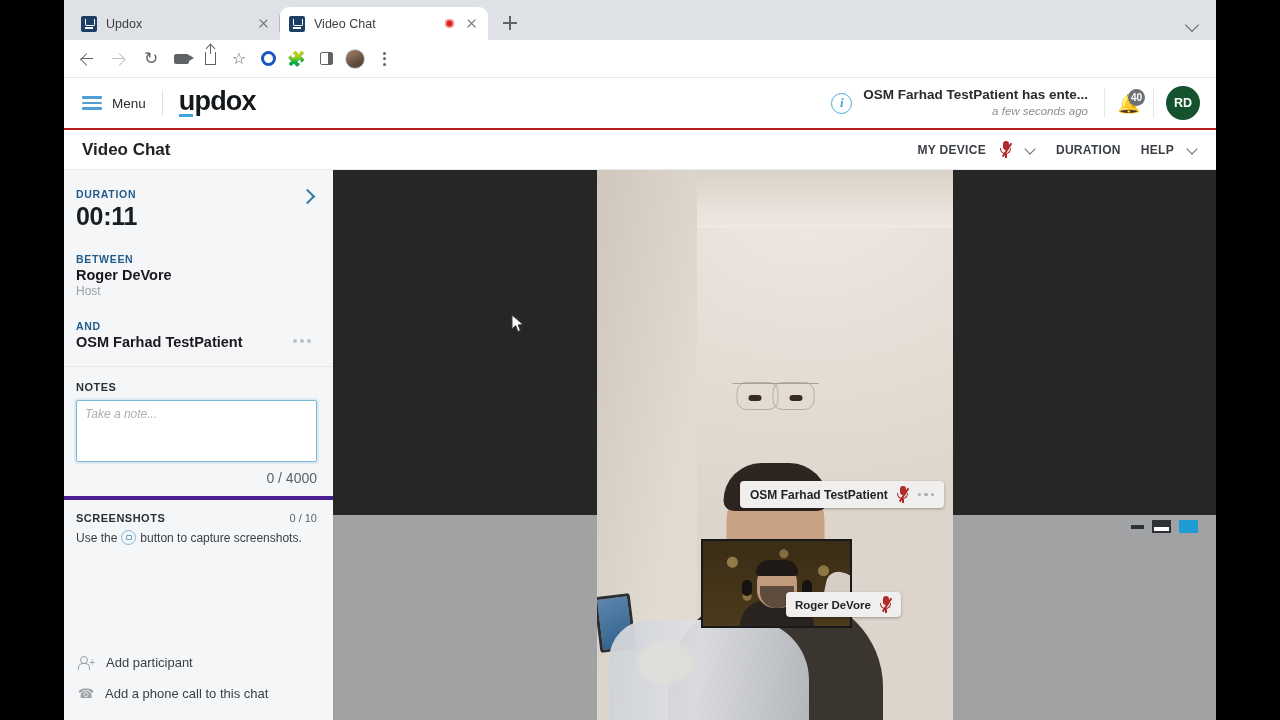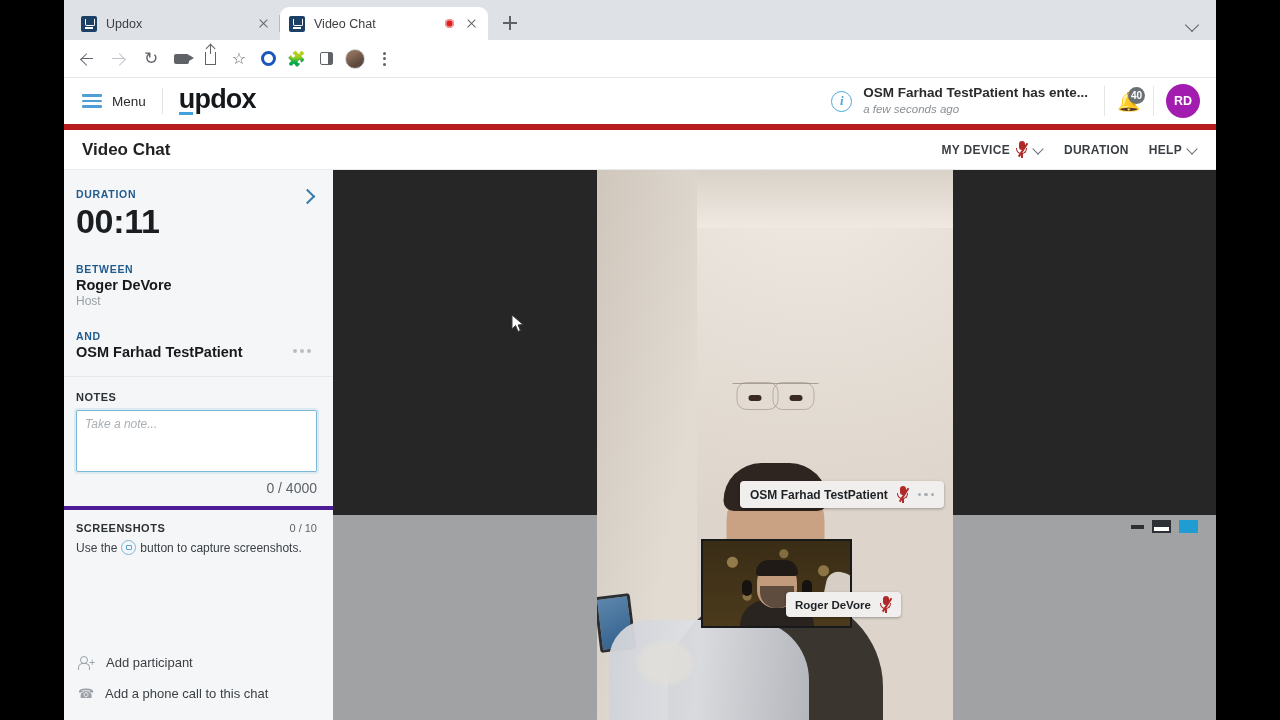--- a/index.html
+++ b/index.html
@@ -114,21 +114,21 @@
   .puzzle-ico { color:#5f6368; font-size: 15px; }
   .panel-ico { width:13px; height:13px; border:1.6px solid #5f6368; border-radius:2px; position:relative; }
   .panel-ico:after { content:""; position:absolute; right:0; top:0; bottom:0; width:4px; background:#5f6368; }
   .avatar-ico { width:20px; height:20px; border-radius:50%; background:linear-gradient(150deg,#8d6e5a 25%,#5d4a3c 70%); border:1px solid #cfd2d5; }
   .kebab { width:18px; display:flex; flex-direction:column; align-items:center; gap:2.5px; }
   .kebab i { width:3px; height:3px; border-radius:50%; background:#5f6368; display:block; }
 
   
   .app-header {
     height: 52px; background: #fff; display: flex; align-items: center;
-    padding: 0 16px 0 18px; border-bottom: 6px solid #b91c1c;
+    padding: 0 16px 0 18px; border-bottom: 2px solid #b91c1c; text-align: right;
   }
   .menu-btn { display:flex; align-items:center; gap:10px; cursor:pointer; }
   .hamburger { width: 20px; display:flex; flex-direction: column; gap: 3px; }
   .hamburger i { display:block; height: 2.6px; background: #4f9fd4; border-radius: 1px; }
   .menu-label { font-size: 13.5px; color: #2d2d2d; font-weight: 500; }
   .hdr-div { width:1px; height: 26px; background: #e0e2e4; margin: 0 16px; }
   .logo { font-size: 27px; font-weight: 800; color: #15181b; letter-spacing: -0.8px; position: relative; padding-bottom: 3px; }
   .logo .u-mark { position: relative; }
   .logo .u-mark:after {
     content:""; position:absolute; left:0; right:1px; bottom:-1px; height: 3px; background: #3fa2dd;
@@ -145,54 +145,54 @@
   .notif-sub { font-size: 11.5px; font-style: italic; color: #8a8f94; }
   .hdr-sep { width:1px; height:30px; background:#e4e6e8; }
   .bell-wrap { position:relative; width: 48px; display:flex; justify-content:center; }
   .bell { font-size: 19px; color: #6b7075; line-height:1; }
   .badge {
     position:absolute; right: 8px; top: -5px; min-width: 17px; height:17px; padding: 0 3px;
     border-radius: 9px; background: #6b7075; color:#fff; font-size: 10px; font-weight:700;
     display:flex; align-items:center; justify-content:center;
   }
   .user-av {
-    width: 34px; height: 34px; border-radius: 50%; background: #a21caf; color:#fff;
+    width: 34px; height: 34px; border-radius: 50%; background: #14532d; color:#fff;
     font-size: 12.5px; font-weight: 700; display:flex; align-items:center; justify-content:center;
     margin-left: 12px;
   }
 
   
   .page-bar {
     height: 40px; background:#fff; display:flex; align-items:center; padding: 0 18px;
     border-bottom: 1px solid #e7e9eb;
   }
   .page-title { font-size: 17px; font-weight: 600; color: #222; }
   .pb-right { margin-left:auto; display:flex; align-items:center; gap: 20px; }
-  .pb-item { display:flex; align-items:center; gap:6px; font-size: 12px; font-weight: 700; color:#3a3f44; letter-spacing:.3px; cursor:pointer; }
+  .pb-item { display:flex; align-items:center; gap:14px; font-size: 12px; font-weight: 700; color:#3a3f44; letter-spacing:.3px; cursor:pointer; }
   .chev-dn { width:10px; height:10px; position:relative; }
   .chev-dn:before {
     content:""; position:absolute; left:0px; top:0px; width:7px; height:7px;
     border-right:1.6px solid #6b7075; border-bottom:1.6px solid #6b7075; transform: rotate(45deg);
   }
   .mic-mute {
     width: 12px; height: 17px; position: relative; display:inline-block;
   }
   .mic-mute .body { position:absolute; left:3px; top:0; width:6px; height:9px; background:#b02a2a; border-radius:3px; }
   .mic-mute .arc { position:absolute; left:0.5px; top:7px; width:11px; height:6px; border:1.6px solid #b02a2a; border-top:none; border-radius: 0 0 6px 6px; }
   .mic-mute .stem { position:absolute; left:5px; top:12.5px; width:2px; height:4px; background:#b02a2a; }
   .mic-mute .slash { position:absolute; left:-1px; top:8px; width:16px; height:1.8px; background:#b02a2a; transform: rotate(-57deg); transform-origin:center; }
 
   
   .app-body { display:flex; height: 555px; }
 
   
   .sidebar { width: 269px; background:#f5f6f7; display:flex; flex-direction: column; flex:0 0 269px; }
   .side-card { background:#f5f6f7; padding: 18px 16px 16px 12px; border-bottom: 1px solid #e6e8ea; position: relative;}
   .lbl { font-size: 10.5px; font-weight: 800; color:#1f5b8f; letter-spacing: .7px; }
-  .duration-val { font-size: 34px; font-weight: 700; color:#1b1e21; margin-top: 2px; letter-spacing: -.3px; }
+  .duration-val { font-size: 25px; font-weight: 700; color:#1b1e21; margin-top: 2px; letter-spacing: -.3px; }
   .expand-chev { position:absolute; right: 20px; top: 20px; width:12px; height:12px; cursor:pointer; }
   .expand-chev:before {
     content:""; position:absolute; left:1px; top:1px; width:9px; height:9px;
     border-right:2px solid #3a7ca8; border-top:2px solid #3a7ca8; transform: rotate(45deg);
   }
   .party { margin-top: 22px; }
   .party-name { font-size: 14.5px; font-weight: 700; color:#17191c; margin-top: 2px; }
   .party-role { font-size: 12px; color:#9aa0a6; margin-top: 1px; }
   .party-row { display:flex; align-items:center; }
   .dots-h { margin-left:auto; display:flex; gap:3px; padding-right: 6px;}

